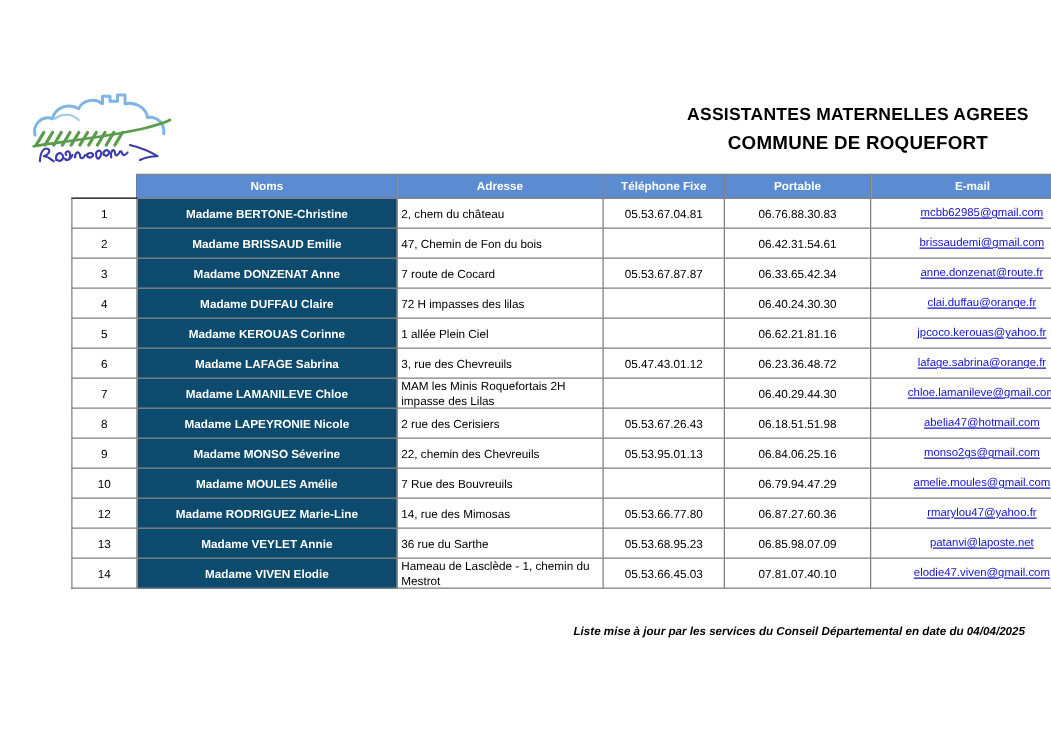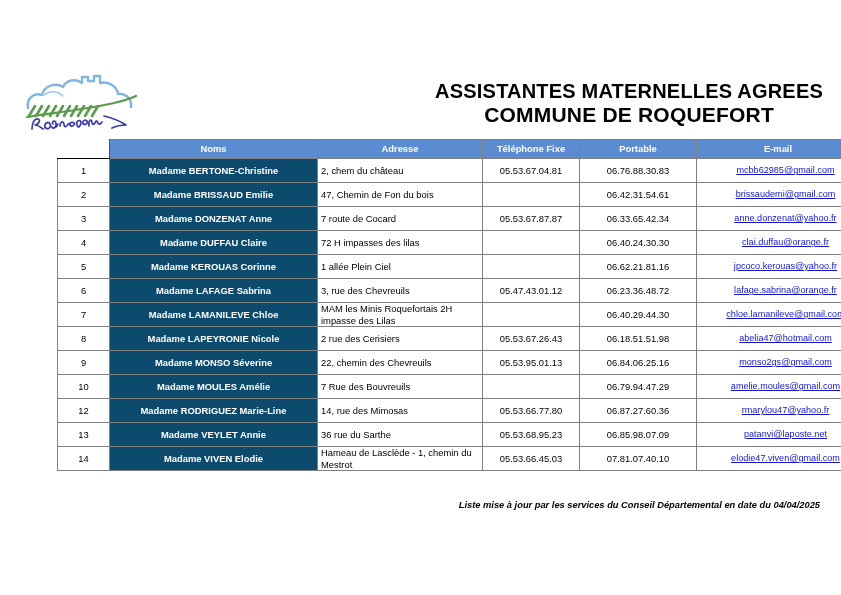--- a/index.html
+++ b/index.html
@@ -39,29 +39,29 @@
   }
   .logo svg { display: block; }
 
   .title-block {
     position: absolute;
     right: 0;
     top: 10px;
     text-align: right;
   }
   .title-main {
-    font-size: 20px;
+    font-size: 14px;
     font-weight: bold;
     letter-spacing: 0.2px;
     line-height: 23px;
     color: #000;
     white-space: nowrap;
   }
   .title-sub {
-    font-size: 21px;
+    font-size: 15px;
     font-weight: bold;
     letter-spacing: 0.2px;
     line-height: 21px;
     color: #000;
     white-space: nowrap;
     margin-top: 1px;
     text-align: center;
   }
 
   
@@ -239,21 +239,21 @@
             <td class="tel"></td>
             <td class="port">06.42.31.54.61</td>
             <td class="mail"><span class="lnk">brissaudemi@gmail.com</span></td>
           </tr>
           <tr>
             <td class="num">3</td>
             <td class="nom">Madame DONZENAT Anne</td>
             <td class="adr">7 route de Cocard</td>
             <td class="tel">05.53.67.87.87</td>
             <td class="port">06.33.65.42.34</td>
-            <td class="mail"><span class="lnk">anne.donzenat@yahoo.fr</span></td>
+            <td class="mail"><span class="lnk">anne.donzenat@route.fr</span></td>
           </tr>
           <tr>
             <td class="num">4</td>
             <td class="nom">Madame DUFFAU Claire</td>
             <td class="adr">72 H impasses des lilas</td>
             <td class="tel"></td>
             <td class="port">06.40.24.30.30</td>
             <td class="mail"><span class="lnk">clai.duffau@orange.fr</span></td>
           </tr>
           <tr>

